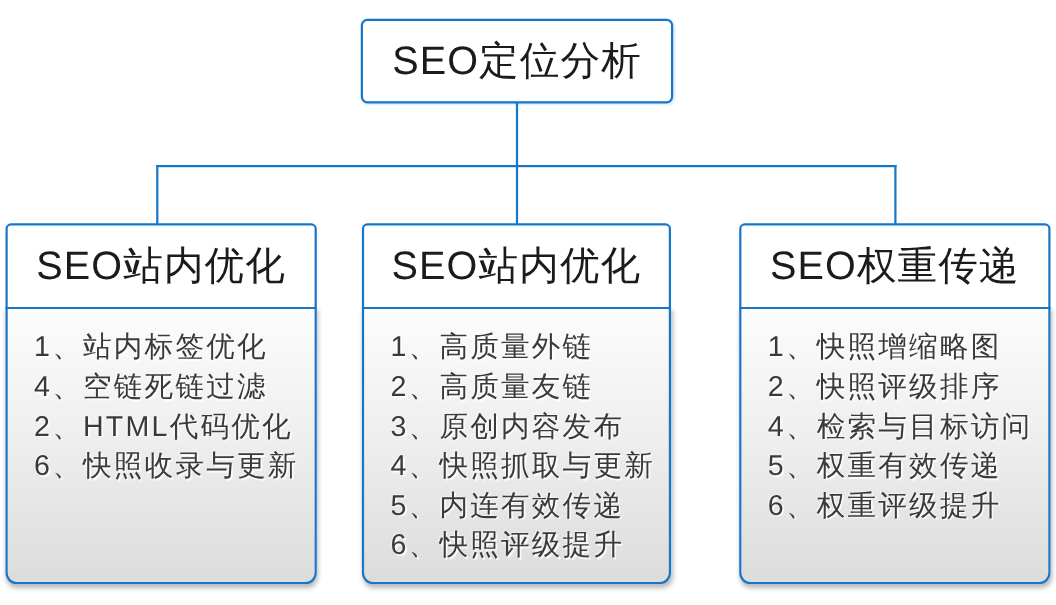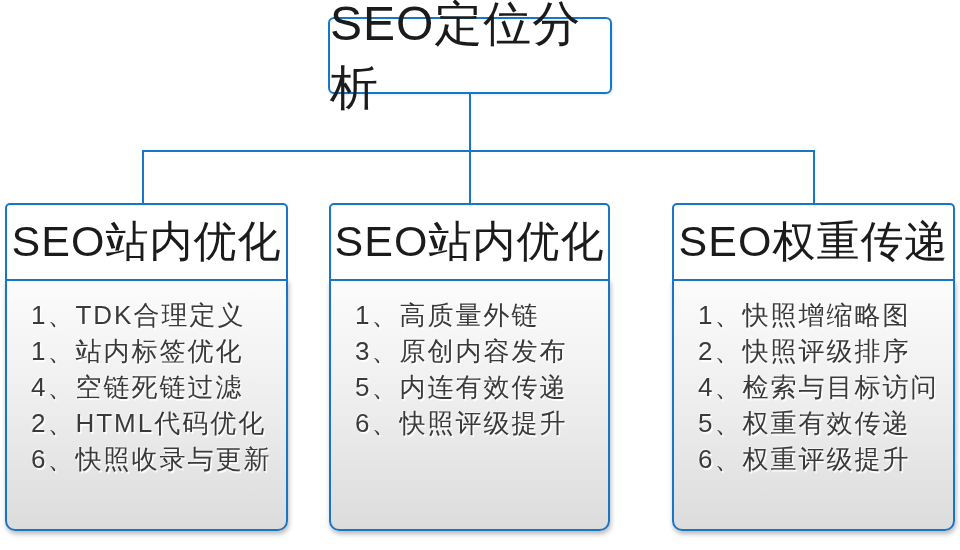--- a/index.html
+++ b/index.html
@@ -16,21 +16,21 @@
 
   
   .root-node {
     position: absolute;
     left: 328px; top: 17px;
     width: 284px; height: 77px;
     background: #ffffff;
     border: 2px solid #1776C8;
     border-radius: 6px;
     display: flex; align-items: center; justify-content: center;
-    font-size: 48px;
+    font-size: 36px;
     letter-spacing: 1px;
     color: #1b1b1b;
     box-shadow: 1px 1px 2px rgba(23,118,200,0.15);
   }
 
   
   .line {
     position: absolute;
     background: #1776C8;
   }
@@ -47,21 +47,21 @@
   .col-1 { left: 5px;   width: 283px; }
   .col-2 { left: 329px; width: 281px; }
   .col-3 { left: 672px; width: 283px; border-radius: 21px; }
 
   .col-header {
     height: 78px;
     background: #ffffff;
     border: 2px solid #1776C8;
     border-radius: 5px 5px 0 0;
     display: flex; align-items: center; justify-content: center;
-    font-size: 43px;
+    font-size: 36px;
     letter-spacing: 1px;
     color: #1b1b1b;
     position: relative;
     z-index: 2;
   }
 
   .col-list {
     margin-top: -2px;
     height: 252px;
     background: linear-gradient(to bottom, #fcfcfc 0%, #efefef 45%, #dcdcdc 100%);
@@ -93,33 +93,34 @@
 
   <div class="line v line-root-drop"></div>
   <div class="line h line-rail"></div>
   <div class="line v line-drop-left"></div>
   <div class="line v line-drop-mid"></div>
   <div class="line v line-drop-right"></div>
 
   <div class="column col-1">
     <div class="col-header">SEO站内优化</div>
     <div class="col-list">
-      <div class="list-item">1、TDK合理定义</div>
       <div class="list-item">1、站内标签优化</div>
       <div class="list-item">4、空链死链过滤</div>
       <div class="list-item">2、HTML代码优化</div>
       <div class="list-item">6、快照收录与更新</div>
     </div>
   </div>
 
   <div class="column col-2">
     <div class="col-header">SEO站内优化</div>
     <div class="col-list">
       <div class="list-item">1、高质量外链</div>
+      <div class="list-item">2、高质量友链</div>
       <div class="list-item">3、原创内容发布</div>
+      <div class="list-item">4、快照抓取与更新</div>
       <div class="list-item">5、内连有效传递</div>
       <div class="list-item">6、快照评级提升</div>
     </div>
   </div>
 
   <div class="column col-3">
     <div class="col-header">SEO权重传递</div>
     <div class="col-list">
       <div class="list-item">1、快照增缩略图</div>
       <div class="list-item">2、快照评级排序</div>

